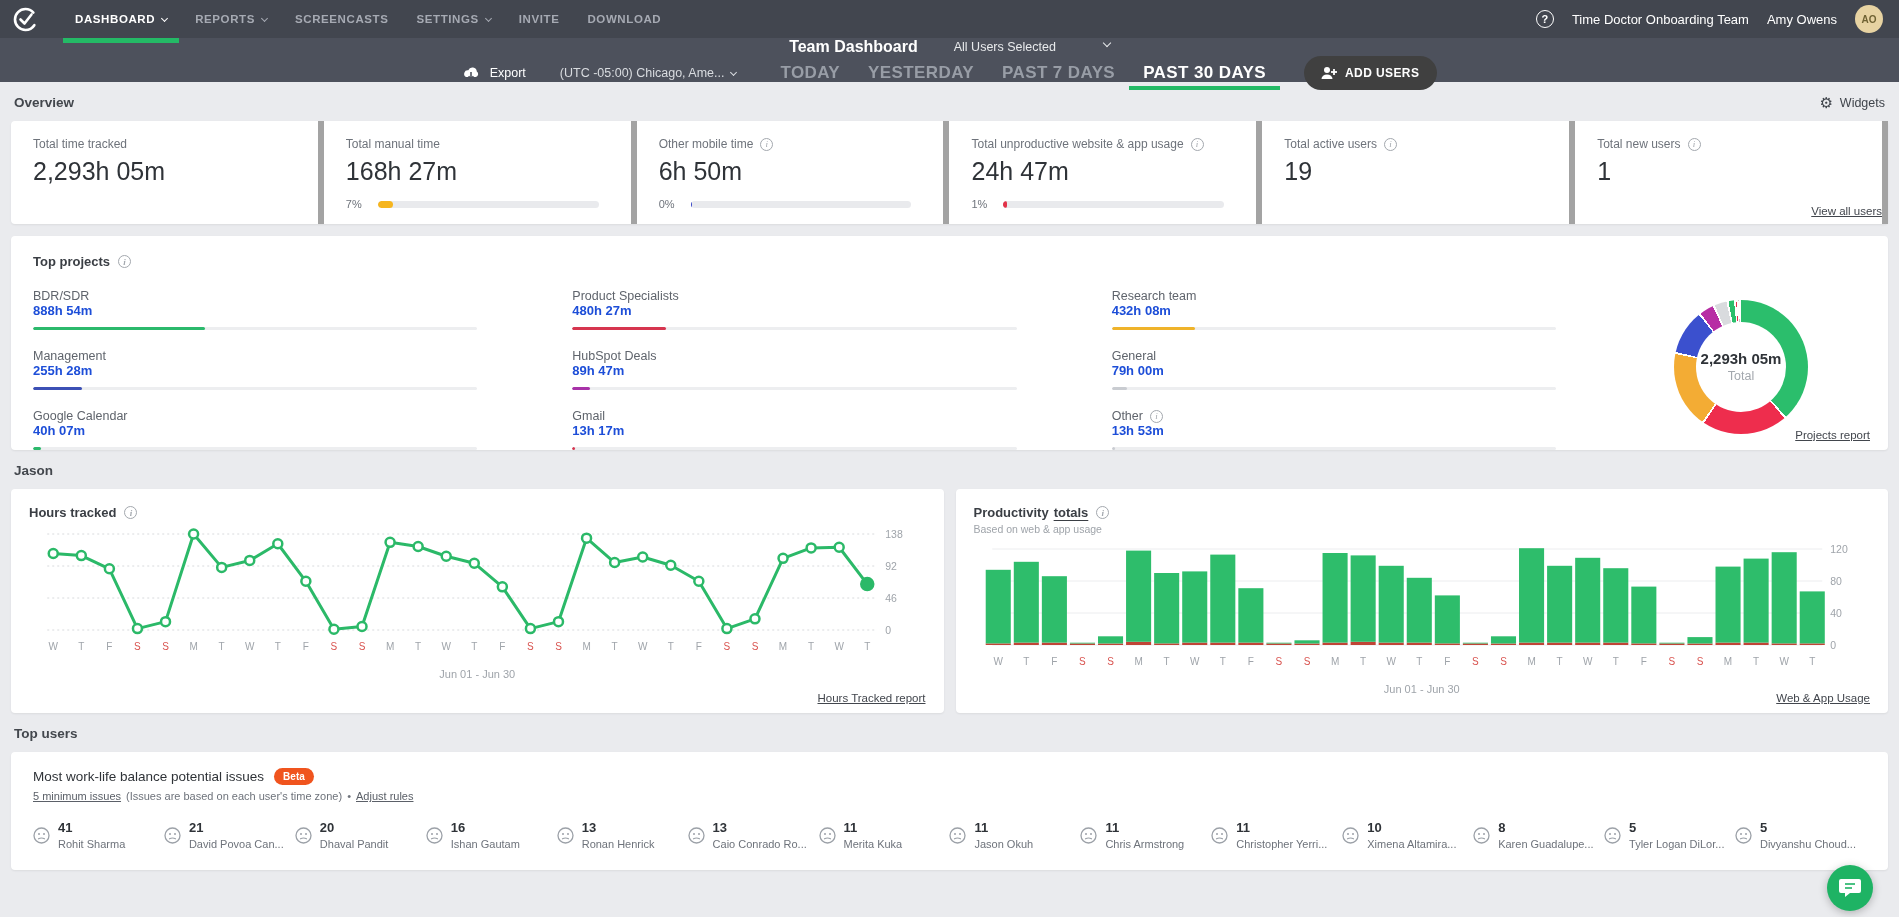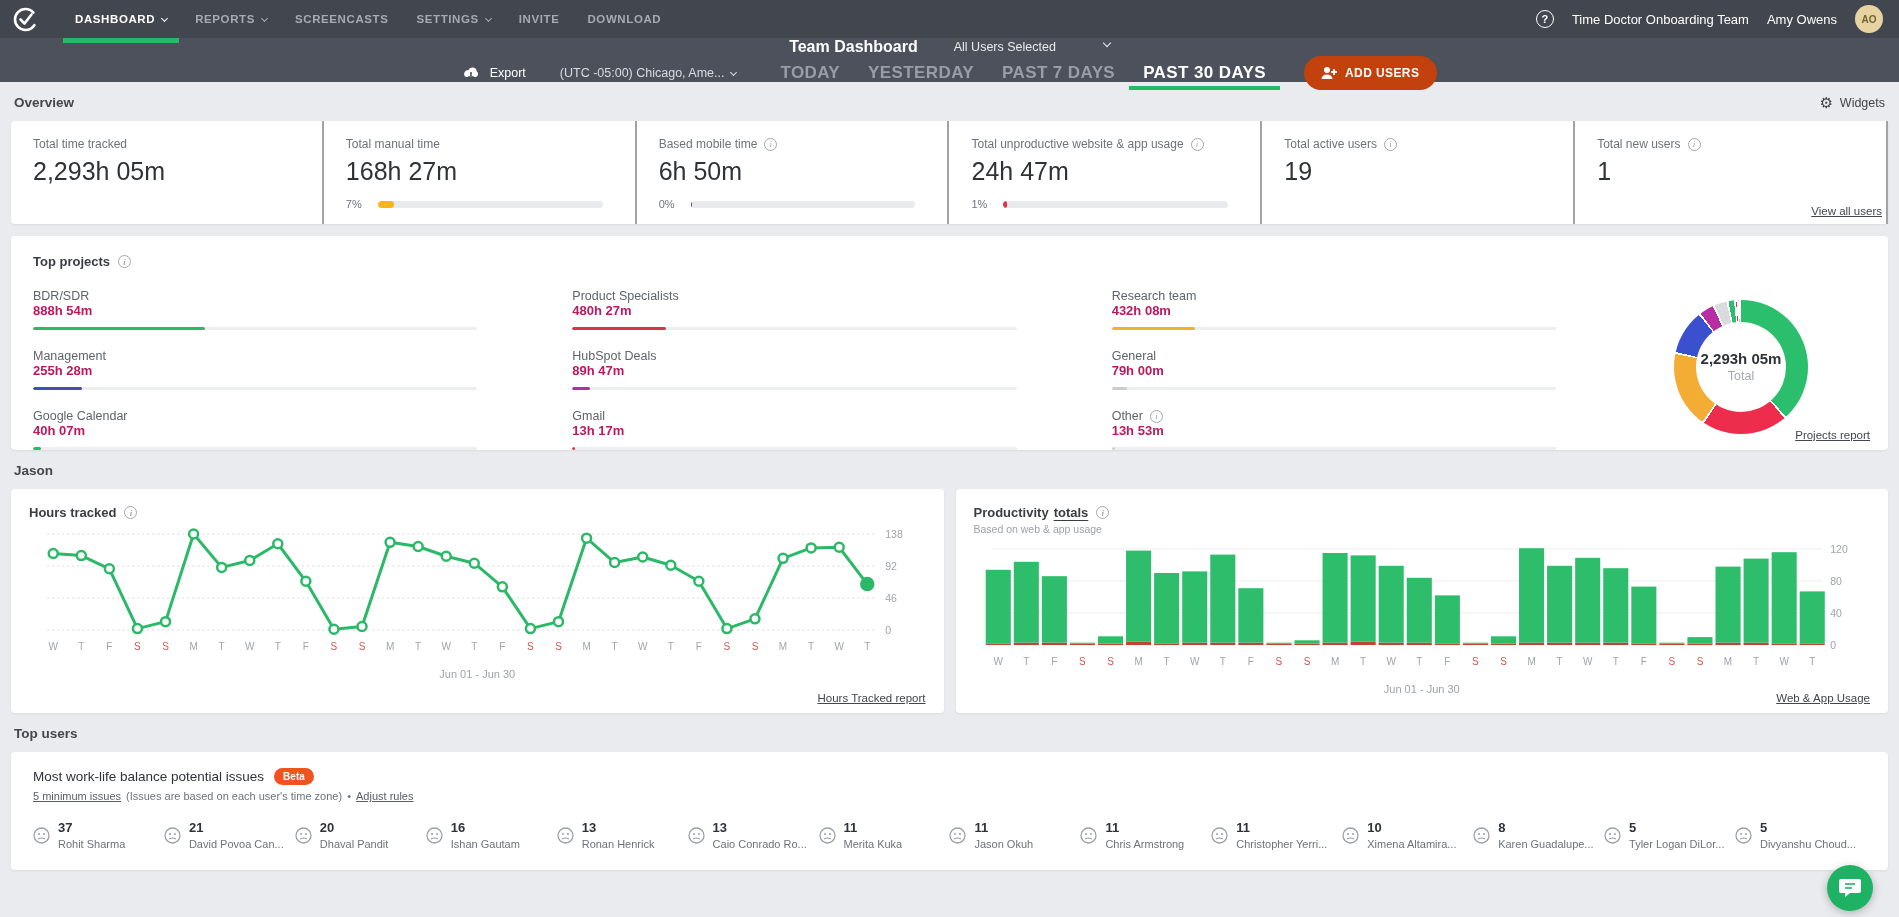--- a/index.html
+++ b/index.html
@@ -25,51 +25,51 @@
   .tb-title { font-size:16px; font-weight:bold; margin-right:36px; }
   .user-filter { display:flex; align-items:flex-start; font-size:12.5px; color:#E8EAEC; cursor:pointer; }
   .user-filter .chev { margin-left:48px; width:6px; height:6px; }
   .tb-right { display:flex; align-items:center; height:100%; }
   .export-btn { display:flex; align-items:center; gap:9px; font-size:12.5px; cursor:pointer; margin-right:34px; }
   .tz { display:flex; align-items:center; font-size:12.5px; color:#D9DCE0; cursor:pointer; margin-right:30px; }
   .range-tabs { display:flex; align-items:center; height:100%; margin-right:24px; }
   .range-tab { height:100%; display:flex; align-items:center; padding:0 14px; font-size:17px; font-weight:bold; letter-spacing:.4px; color:#989DA6; cursor:pointer; position:relative; }
   .range-tab.active { color:#fff; }
   .range-tab.active::after { content:""; position:absolute; left:0; right:0; bottom:0; height:4px; background:#24BA66; }
-  .add-users { background:#c2410c; border:none; color:#fff; height:34px; border-radius:17px; padding:0 18px 0 15px; font-size:12px; font-weight:bold; letter-spacing:.4px; display:flex; align-items:center; gap:8px; cursor:pointer; font-family:inherit; }
+  .add-users { background:#404040; border:none; color:#fff; height:34px; border-radius:17px; padding:0 18px 0 15px; font-size:12px; font-weight:bold; letter-spacing:.4px; display:flex; align-items:center; gap:8px; cursor:pointer; font-family:inherit; }
 
   
   main { padding:0 11px; }
   .section-heading { display:flex; align-items:center; justify-content:space-between; padding:13px 3px 11px 3px; }
   .section-heading h2 { font-size:13.5px; font-weight:bold; color:#43474D; }
   .widgets-btn { display:flex; align-items:center; gap:7px; font-size:12.5px; color:#3F444B; cursor:pointer; }
   .gear { font-size:15px; line-height:1; color:#3F444B; }
   .card { background:#fff; border-radius:4px; box-shadow:0 1px 2px rgba(40,44,52,.08); }
 
   
   .stats-card { display:flex; position:relative; height:103px; }
-  .stat-col { flex:1; padding:16px 32px 12px 22px; border-right:2px solid #a3a3a3; }
+  .stat-col { flex:1; padding:16px 32px 12px 22px; border-right:6px solid #a3a3a3; }
   .stat-col:last-child { border-right:none; }
   .stat-label { font-size:12px; color:#6E737B; display:flex; align-items:center; gap:7px; white-space:nowrap; }
   .stat-value { font-size:25px; color:#2F3338; margin-top:6px; }
   .info-icon { width:13px; height:13px; border:1px solid #A3A8AE; border-radius:50%; color:#A3A8AE; font-size:9px; display:inline-flex; align-items:center; justify-content:center; font-family:"Liberation Serif", serif; font-style:italic; flex:none; }
   .stat-bar-row { display:flex; align-items:center; gap:10px; margin-top:12px; }
   .stat-pct { font-size:11px; color:#6E737B; width:22px; }
   .stat-track { flex:1; max-width:238px; height:7px; background:#E9EAED; border-radius:4px; overflow:hidden; }
   .stat-fill { height:7px; border-radius:4px; }
   .view-all { position:absolute; right:6px; bottom:7px; font-size:11.5px; color:#42464D; text-decoration:underline; cursor:pointer; }
 
   
   .projects-card { margin-top:12px; position:relative; padding:18px 22px 30px 22px; height:214px; }
   .card-title { font-size:13px; font-weight:bold; color:#3A3E44; display:flex; align-items:center; gap:8px; }
   .projects-body { display:flex; margin-top:20px; }
   .projects-grid { flex:1; display:grid; grid-template-columns:repeat(3, 1fr); grid-template-rows:repeat(3, auto); grid-auto-flow:column; column-gap:95px; row-gap:19px; margin-right:60px; }
   .proj-row-top { display:flex; justify-content:space-between; align-items:baseline;flex-direction:column; }
   .proj-name { font-size:12.5px; color:#5F646C; display:flex; align-items:center; gap:7px; }
-  .proj-value { font-size:13px; font-weight:bold; color:#be185d; }
+  .proj-value { font-size:13px; font-weight:bold; color:#1d4ed8; }
   .proj-track { margin-top:9px; height:3px; background:#EDEEF0; border-radius:2px; overflow:hidden; }
   .proj-fill { height:3px; border-radius:2px; }
   .donut-wrap { width:250px; display:flex; align-items:center; justify-content:center; margin-top:-6px; }
   .donut { width:134px; height:134px; border-radius:50%; position:relative; }
   .donut-hole { position:absolute; left:22px; top:22px; width:90px; height:90px; background:#fff; border-radius:50%; display:flex; flex-direction:column; align-items:center; justify-content:center; }
   .donut-value { font-size:15px; font-weight:bold; color:#2F3338; white-space:nowrap; }
   .donut-label { font-size:12.5px; color:#A3A8AE; margin-top:2px; }
   .card-link { position:absolute; right:18px; bottom:9px; font-size:11.5px; color:#42464D; text-decoration:underline; cursor:pointer; }
 
   
@@ -200,21 +200,21 @@
         <div class="stat-value">168h 27m</div>
         <div class="stat-bar-row">
           <span class="stat-pct">7%</span>
           <div class="stat-track">
             <div class="stat-fill" style="width: 7%; background: rgb(246, 181, 30);"></div>
           </div>
         </div>
       </div>
       <div class="stat-col">
         <div class="stat-label">
-          <span>Based mobile time</span>
+          <span>Other mobile time</span>
           <span class="info-icon">i</span>
         </div>
         <div class="stat-value">6h 50m</div>
         <div class="stat-bar-row">
           <span class="stat-pct">0%</span>
           <div class="stat-track">
             <div class="stat-fill" style="width: 0.8%; background: rgb(57, 70, 200);"></div>
           </div>
         </div>
       </div>
@@ -579,21 +579,21 @@
     </div>
     <div class="users-row" id="users-row">
         <div class="user-entry">
           <svg width="17" height="17" viewBox="0 0 17 17">
             <circle cx="8.5" cy="8.5" r="7.5" fill="none" stroke="#9CA1A8" stroke-width="1.3"></circle>
             <circle cx="6" cy="7" r="1" fill="#9CA1A8"></circle>
             <circle cx="11" cy="7" r="1" fill="#9CA1A8"></circle>
             <path d="M5.5 11.8 q3 -1.6 6 0" fill="none" stroke="#9CA1A8" stroke-width="1.2" stroke-linecap="round"></path>
           </svg>
           <div>
-            <div class="user-count">37</div>
+            <div class="user-count">41</div>
             <div class="user-name">Rohit Sharma</div>
           </div>
         </div>
         <div class="user-entry">
           <svg width="17" height="17" viewBox="0 0 17 17">
             <circle cx="8.5" cy="8.5" r="7.5" fill="none" stroke="#9CA1A8" stroke-width="1.3"></circle>
             <circle cx="6" cy="7" r="1" fill="#9CA1A8"></circle>
             <circle cx="11" cy="7" r="1" fill="#9CA1A8"></circle>
             <path d="M5.5 11.8 q3 -1.6 6 0" fill="none" stroke="#9CA1A8" stroke-width="1.2" stroke-linecap="round"></path>
           </svg>

